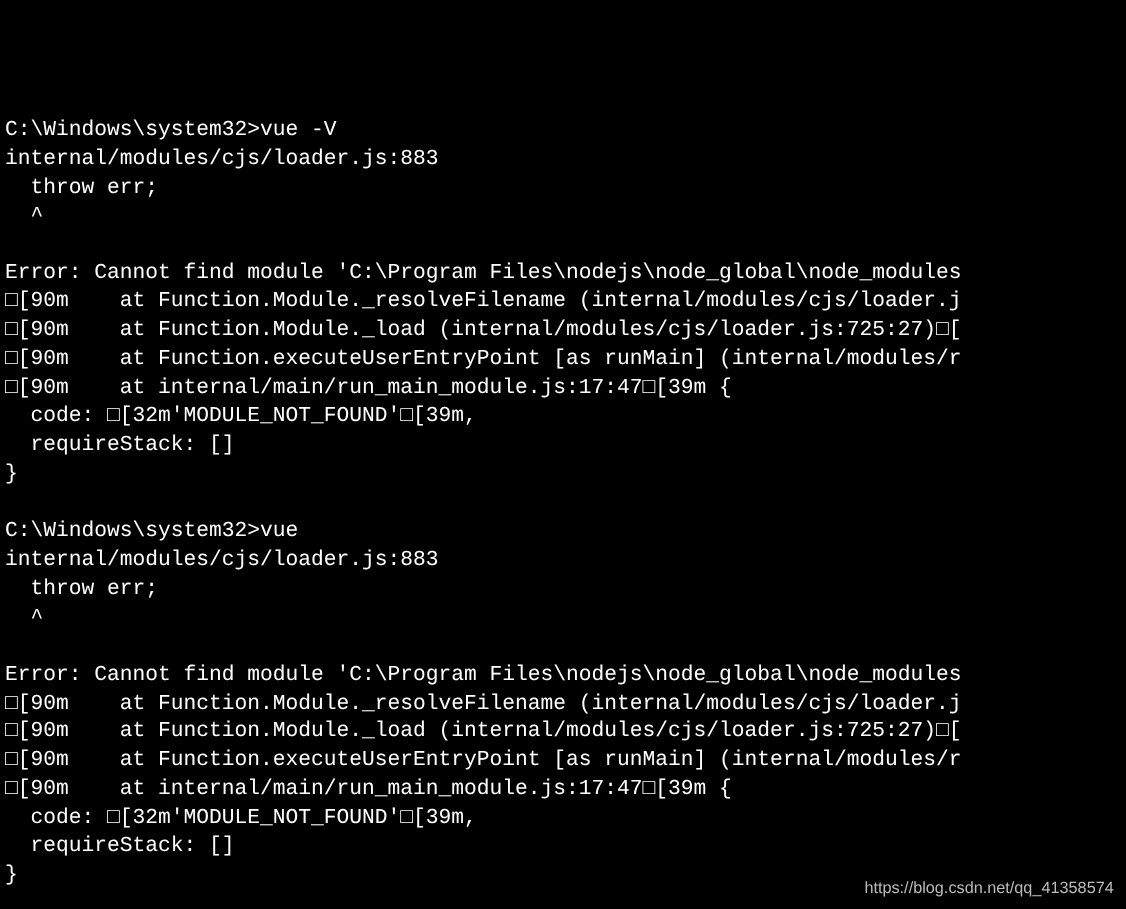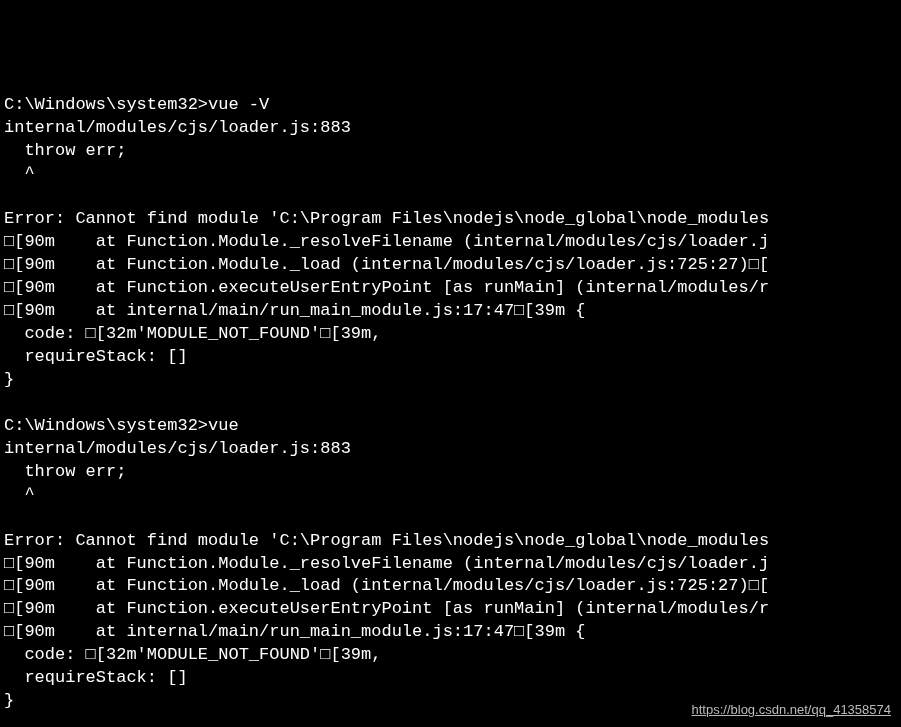--- a/index.html
+++ b/index.html
@@ -25,21 +25,20 @@
       overflow: hidden;
     }
     .watermark {
       position: absolute;
       bottom: 8px;
       right: 10px;
       color: #bbbbbb;
       font-size: 13px;
       font-family: Arial, sans-serif;
       white-space: normal;
-      text-decoration: underline;
     }
   </style>
 </head>
 <body>
 
 
 
 <div id="terminal-container"><div class="terminal-line">C:\Windows\system32&gt;vue -V</div><div class="terminal-line">internal/modules/cjs/loader.js:883</div><div class="terminal-line">  throw err;</div><div class="terminal-line">  ^</div><div class="terminal-line">&nbsp;</div><div class="terminal-line">Error: Cannot find module 'C:\Program Files\nodejs\node_global\node_modules</div><div class="terminal-line">□[90m    at Function.Module._resolveFilename (internal/modules/cjs/loader.j</div><div class="terminal-line">□[90m    at Function.Module._load (internal/modules/cjs/loader.js:725:27)□[</div><div class="terminal-line">□[90m    at Function.executeUserEntryPoint [as runMain] (internal/modules/r</div><div class="terminal-line">□[90m    at internal/main/run_main_module.js:17:47□[39m {</div><div class="terminal-line">  code: □[32m'MODULE_NOT_FOUND'□[39m,</div><div class="terminal-line">  requireStack: []</div><div class="terminal-line">}</div><div class="terminal-line">&nbsp;</div><div class="terminal-line">C:\Windows\system32&gt;vue</div><div class="terminal-line">internal/modules/cjs/loader.js:883</div><div class="terminal-line">  throw err;</div><div class="terminal-line">  ^</div><div class="terminal-line">&nbsp;</div><div class="terminal-line">Error: Cannot find module 'C:\Program Files\nodejs\node_global\node_modules</div><div class="terminal-line">□[90m    at Function.Module._resolveFilename (internal/modules/cjs/loader.j</div><div class="terminal-line">□[90m    at Function.Module._load (internal/modules/cjs/loader.js:725:27)□[</div><div class="terminal-line">□[90m    at Function.executeUserEntryPoint [as runMain] (internal/modules/r</div><div class="terminal-line">□[90m    at internal/main/run_main_module.js:17:47□[39m {</div><div class="terminal-line">  code: □[32m'MODULE_NOT_FOUND'□[39m,</div><div class="terminal-line">  requireStack: []</div><div class="terminal-line">}</div><div class="terminal-line">&nbsp;</div></div>
 
 <div class="watermark">https://blog.csdn.net/qq_41358574</div>

